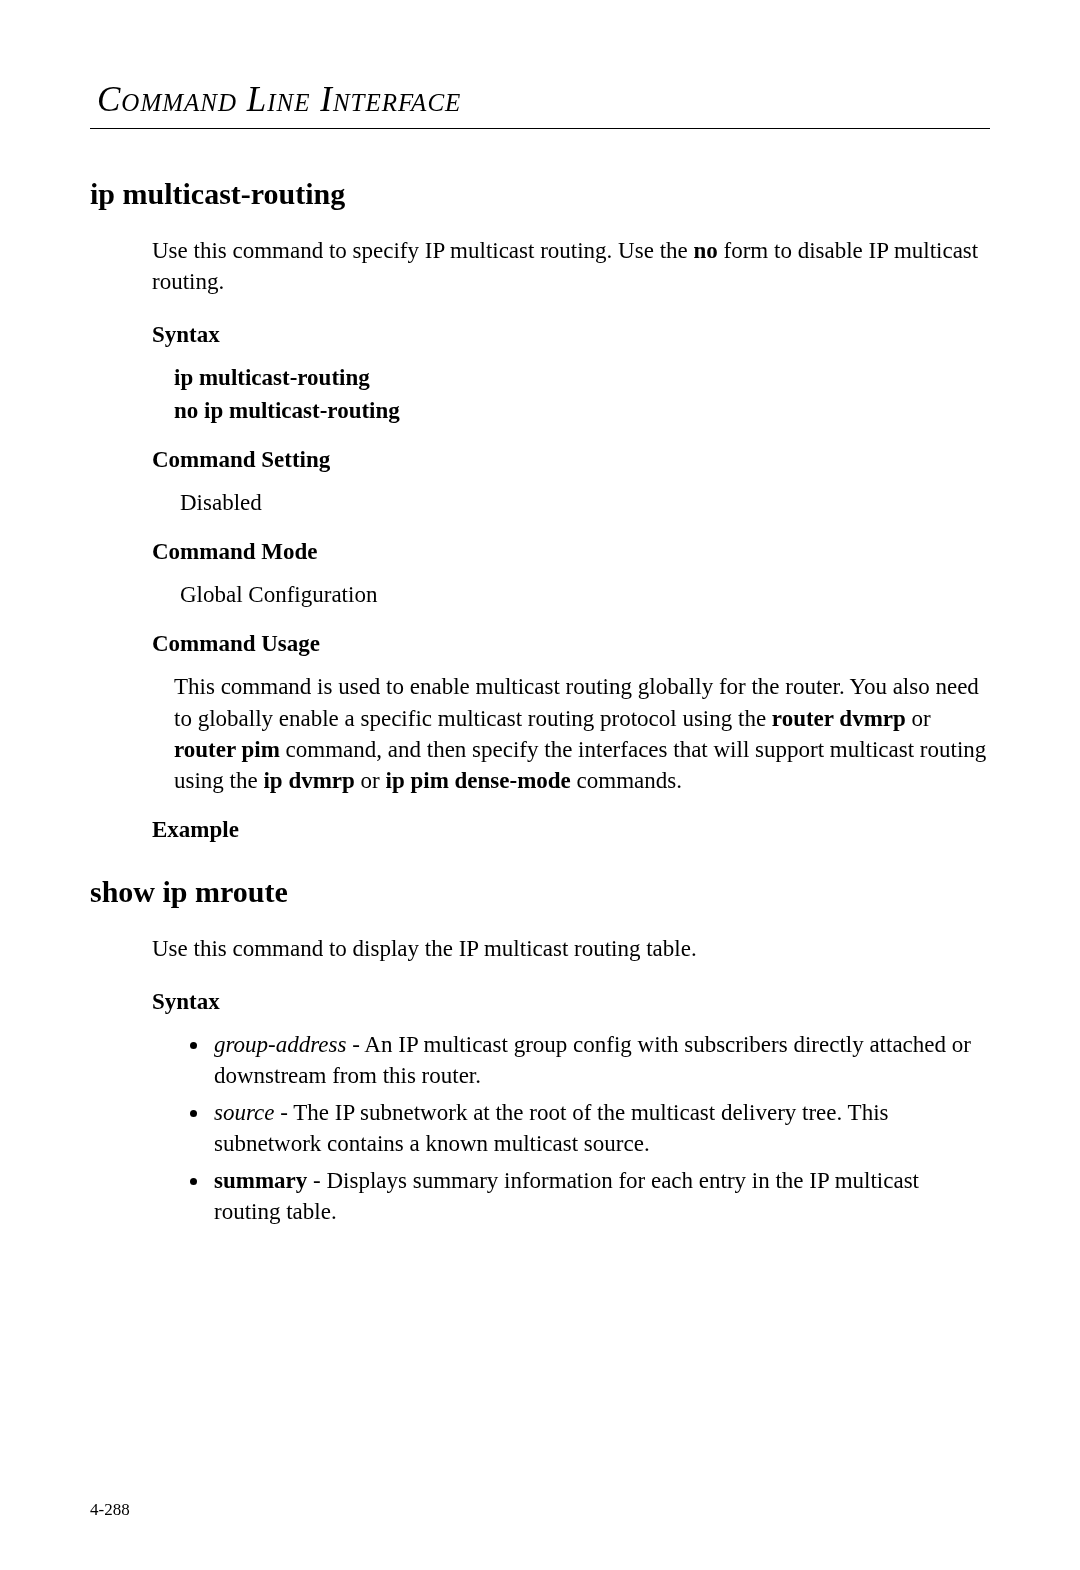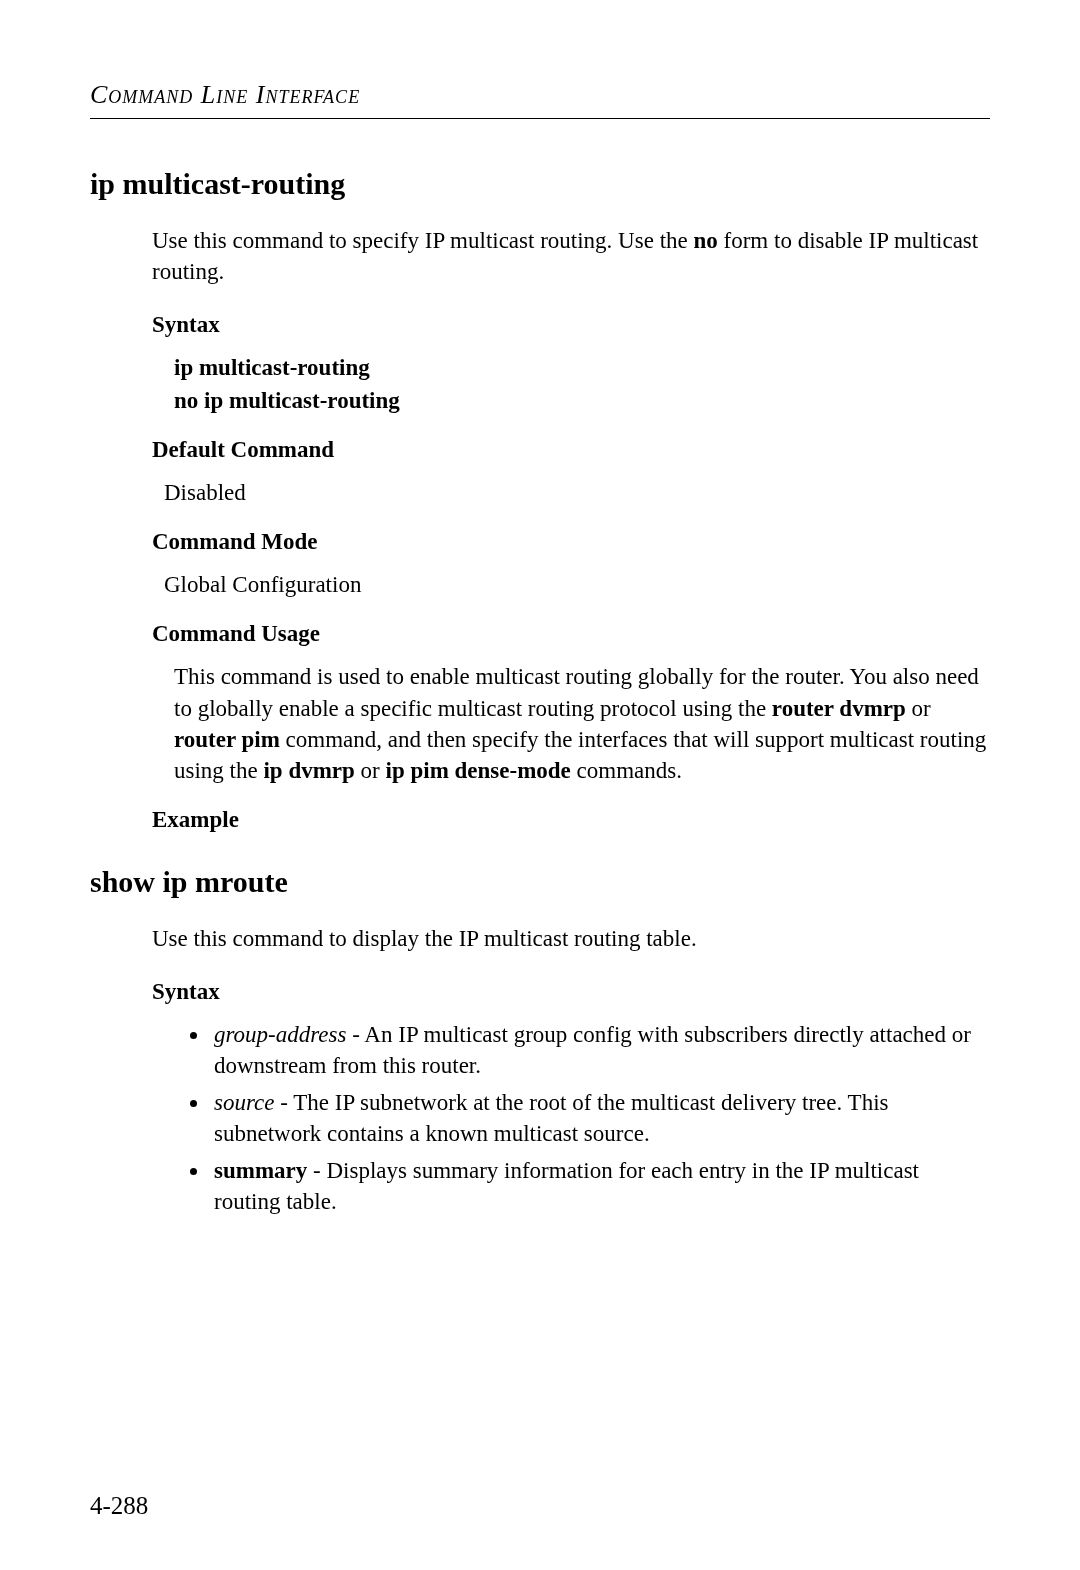--- a/index.html
+++ b/index.html
@@ -11,25 +11,26 @@
       width: 1080px;
       height: 1570px;
       background: #ffffff;
       font-family: Garamond, Georgia, 'Times New Roman', serif;
       color: #000000;
       padding: 80px 90px 50px 90px;
       position: relative;
     }
     .header {
       font-variant: small-caps;
-      font-size: 26px;
+      font-size: 35px;
       font-style: italic;
       letter-spacing: 1px;
       margin-bottom: 8px;
       font-weight: 400;
+      margin-left: 7px;
     }
     .header-rule {
       border: none;
       border-top: 1.5px solid #000;
       margin-bottom: 48px;
     }
     .section-title {
       font-size: 30px;
       font-weight: bold;
       margin-bottom: 24px;
@@ -51,21 +52,21 @@
     }
     .syntax-block {
       margin-left: 22px;
       margin-bottom: 18px;
     }
     .syntax-line {
       font-weight: bold;
       margin-bottom: 2px;
     }
     .value-block {
-      margin-left: 12px;
+      margin-left: 28px;
       margin-bottom: 18px;
     }
     .usage-text {
       margin-left: 22px;
       margin-bottom: 18px;
     }
     .code-box {
       border: 1px solid #000;
       padding: 8px 12px;
       font-family: 'Courier New', monospace;
@@ -90,42 +91,42 @@
       list-style-type: disc;
     }
     .bullet-list li {
       margin-bottom: 6px;
       padding-left: 4px;
     }
     .page-number {
       position: absolute;
       bottom: 50px;
       left: 90px;
-      font-size: 25px;
+      font-size: 17px;
     }
   </style>
 </head>
 <body>
 
 <div class="header">Command Line Interface</div>
 <hr class="header-rule">
 
 <div class="section-title">ip multicast-routing</div>
 <div class="content">
   <div class="intro-text">
     <span>Use this command to specify IP multicast routing. Use the </span><span class="bold">no</span><span> form to disable IP multicast routing.</span>
   </div>
 
   <div class="sub-heading">Syntax</div>
   <div class="syntax-block">
     <div class="syntax-line">ip multicast-routing</div>
     <div class="syntax-line">no ip multicast-routing</div>
   </div>
 
-  <div class="sub-heading">Default Command</div>
+  <div class="sub-heading">Command Setting</div>
   <div class="value-block">Disabled</div>
 
   <div class="sub-heading">Command Mode</div>
   <div class="value-block">Global Configuration</div>
 
   <div class="sub-heading">Command Usage</div>
   <div class="usage-text">
     <span>This command is used to enable multicast routing globally for the router. You also need to globally enable a specific multicast routing protocol using the </span><span class="bold">router dvmrp</span><span> or </span><span class="bold">router pim</span><span> command, and then specify the interfaces that will support multicast routing using the </span><span class="bold">ip dvmrp</span><span> or </span><span class="bold">ip pim dense-mode</span><span> commands.</span>
   </div>
 

